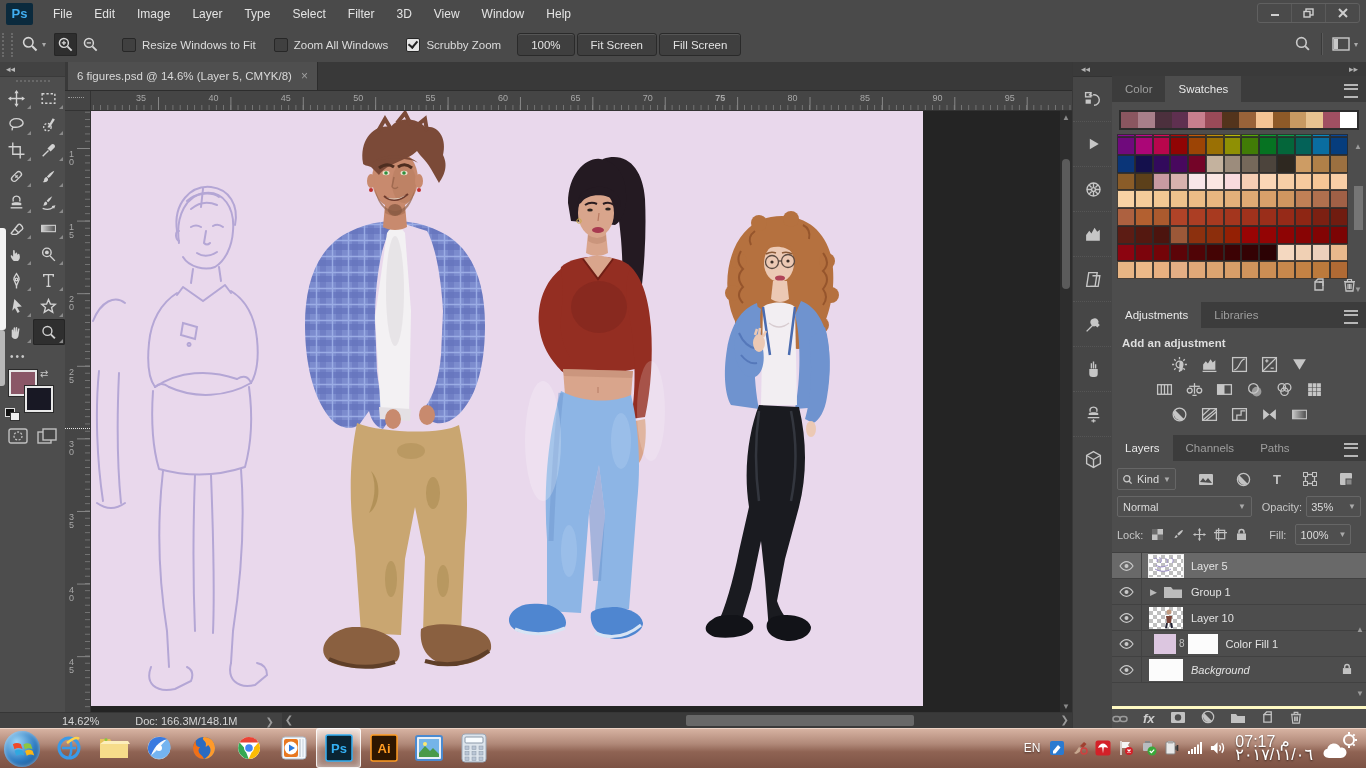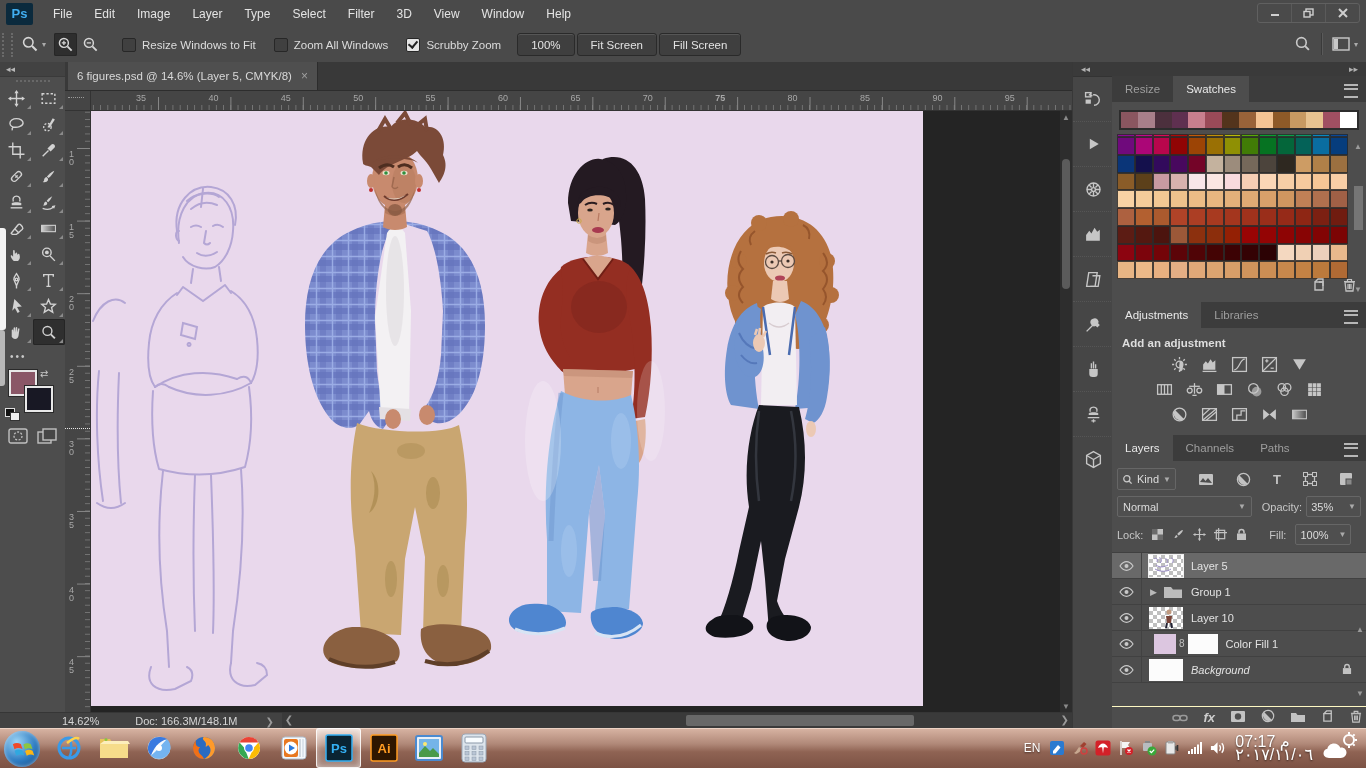--- a/index.html
+++ b/index.html
@@ -124,21 +124,21 @@
 .lthumb{width:34px;height:22px;margin-left:7px;background-image:linear-gradient(45deg,#bfbfbf 25%,transparent 25%,transparent 75%,#bfbfbf 75%),linear-gradient(45deg,#bfbfbf 25%,#fff 25%,#fff 75%,#bfbfbf 75%);background-size:8px 8px;background-position:0 0,4px 4px;background-color:#fff;position:relative}
 .lthumb.selthumb{outline:1px solid #f0f0f0}
 .lthumb.white{background:#fcfcfc}
 .lname{margin-left:8px}
 .lname.italic{font-style:italic}
 .grpchev{margin-left:8px;color:#b8b8b8;font-size:9px}
 .chip{width:22px;height:20px;margin-left:12px}
 .linklayer{margin:0 3px;color:#c0c0c0;font-size:10px}
 .masksq{width:30px;height:20px;background:#fcfcfc}
 .rowlock{margin-left:auto;margin-right:14px}
-.lbottom{position:absolute;left:0;bottom:0;width:254px;height:22px;border-top:1px solid #fef9c3;display:flex;align-items:center;justify-content:flex-end;gap:15px;padding-right:4px;box-sizing:border-box}
+.lbottom{position:absolute;left:0;bottom:0;width:254px;height:22px;border-top:3px solid #fef9c3;display:flex;align-items:center;justify-content:flex-start;gap:15px;padding-right:16px;box-sizing:border-box}
 .lscrollhint{position:absolute;right:2px;color:#9a9a9a;font-size:8px}
 
 .taskbar{position:absolute;left:0;top:728px;width:100%;height:40px;background:linear-gradient(#d9b5a4,#b08878 40%,#8f6353 60%,#7c5244);box-shadow:inset 0 1px 0 #ecd2c4}
 .taskleft{position:absolute;left:0;top:0;display:flex;align-items:center;height:40px}
 .startorb{width:36px;height:36px;margin:2px 6px 0 4px;border-radius:50%;background:radial-gradient(circle at 35% 30%,#9cd4f5,#2e7cc2 55%,#0c3e74);display:flex;align-items:center;justify-content:center;box-shadow:inset 0 0 4px rgba(255,255,255,.6)}
 .tbtn{width:45px;height:40px;display:flex;align-items:center;justify-content:center;position:relative}
 .tbtn.active{background:linear-gradient(rgba(255,255,255,.55),rgba(255,255,255,.15) 50%,rgba(255,255,255,.3));border:1px solid rgba(255,255,255,.85);border-radius:3px;box-sizing:border-box;box-shadow:inset 0 0 6px rgba(255,255,255,.5)}
 .tray{position:absolute;right:0;top:0;height:40px;display:flex;align-items:center;gap:9px;padding-right:6px}
 .lang{color:#fff;font-size:12px;text-shadow:0 1px 2px rgba(0,0,0,.5)}
 .trayicon{width:16px;height:16px;display:flex;align-items:center;justify-content:center}
@@ -669,21 +669,21 @@
           </svg>
         </div>
       </div>
   </div>
 
   <div class="panels">
     <div class="phead">▸▸</div>
 
     <div class="psec" style="top:14px;height:224px">
       <div class="ptabs" id="swtabs">
-          <div class="ptab">Resize</div>
+          <div class="ptab">Color</div>
           <div class="ptab active">Swatches</div>
           <div class="pmenu"></div>
         </div>
       <div class="recentrow" id="recentrow">
           <div class="rcell" style="background: rgb(138, 86, 96);"></div>
           <div class="rcell" style="background: rgb(168, 127, 138);"></div>
           <div class="rcell" style="background: rgb(76, 48, 61);"></div>
           <div class="rcell" style="background: rgb(95, 48, 80);"></div>
           <div class="rcell" style="background: rgb(200, 127, 142);"></div>
           <div class="rcell" style="background: rgb(154, 74, 88);"></div>

